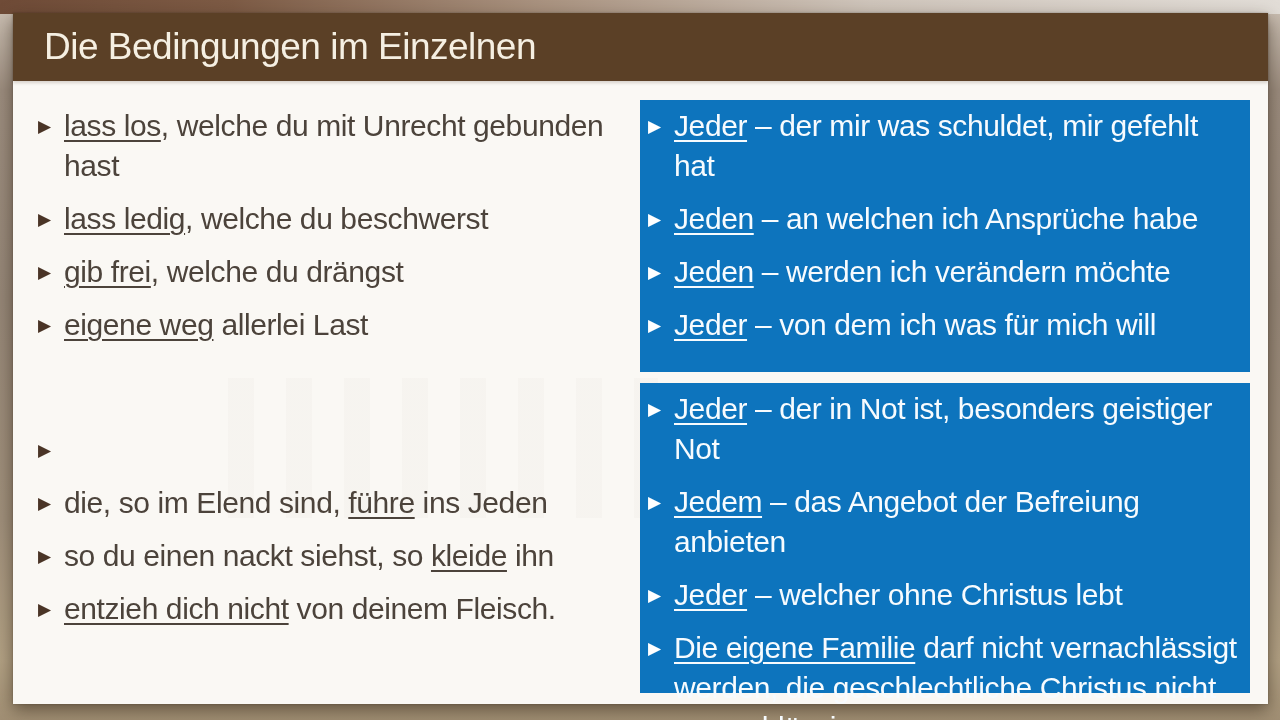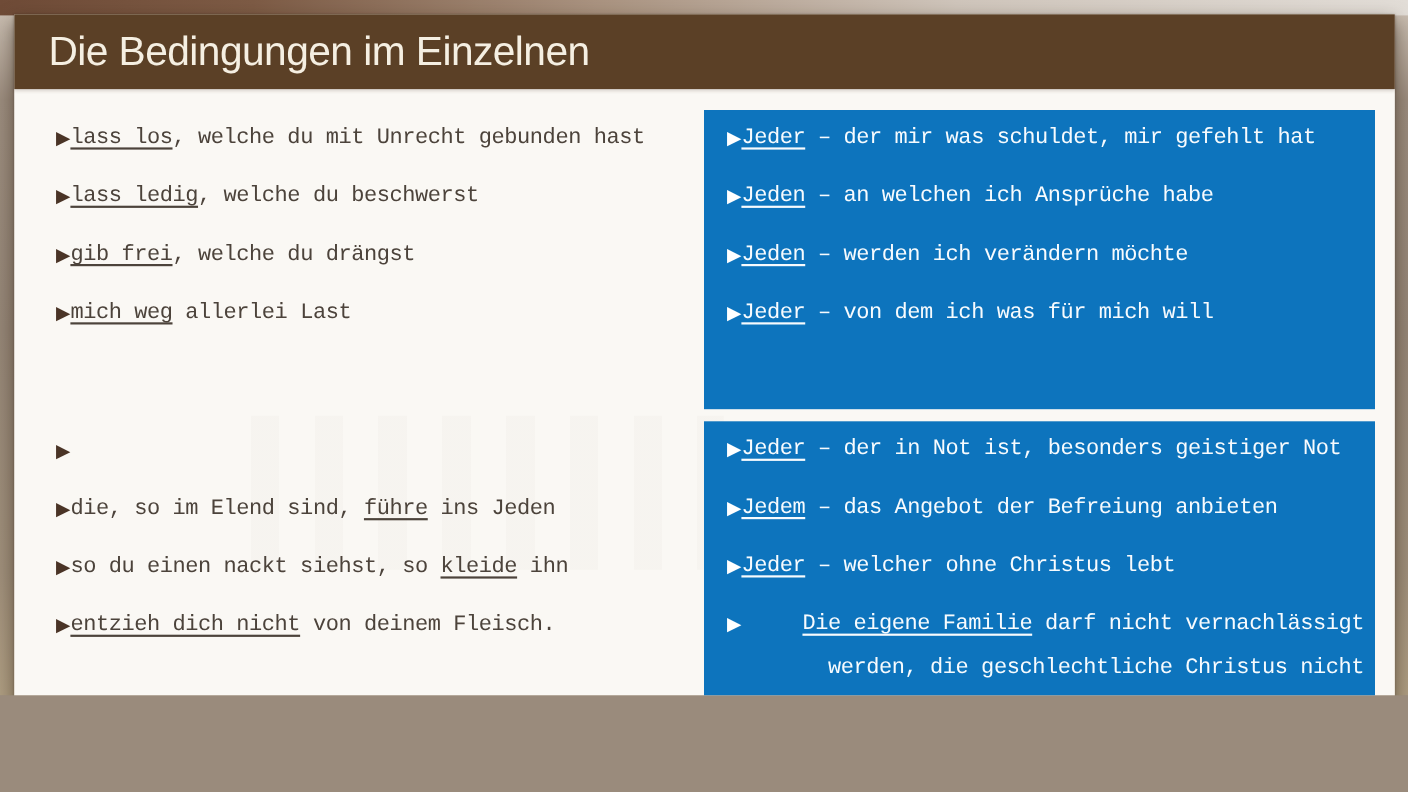--- a/index.html
+++ b/index.html
@@ -1,23 +1,22 @@
 <!DOCTYPE html>
 <html><head>
 <meta charset="utf-8">
 <style>
   * { margin:0; padding:0; box-sizing:border-box; }
   html,body { width:1280px; height:720px; overflow:hidden; }
   body { font-family:"Liberation Sans", sans-serif; background:#9a8b7c; }
 
   .stage {
-    position:relative; width:1280px; height:632px; overflow:hidden;
+    position:relative; width:1280px; height:720px; overflow:hidden;
     background:linear-gradient(180deg,#cfc4b8 0px,#a394856 60px,#998a7b 120px,
                #93splash 0, #93847565 0, #948677 300px,#9f8f7b 520px,#b2a184 660px,#a18f74 720px);
-    text-align:right;
   }
   
   .stage { background:linear-gradient(180deg,#cfc4b8 0px,#9b8c7e 90px,#958677 300px,#9f8f7b 520px,#b2a184 660px,#a18f74 720px); }
 
   .bg-top {
     position:absolute; top:0; left:0; width:100%; height:14px;
     background:linear-gradient(90deg,#6f4b37 0%,#7d5b45 18%,#a9927f 42%,#cfc5bb 68%,#e2ddd7 100%);
   }
 
   .slide {
@@ -40,21 +39,21 @@
     position:absolute; left:215px; top:365px; width:430px; height:140px;
     background:repeating-linear-gradient(90deg, rgba(120,100,80,.55) 0 26px, rgba(120,100,80,0) 26px 58px);
     opacity:.05; pointer-events:none;
   }
 
   .item { display:flex; align-items:flex-start; margin-bottom:13px; }
   .bullet {
     flex:0 0 26px; font-family:"DejaVu Sans", sans-serif;
     font-size:17px; line-height:40px;
   }
-  .txt { font-size:20px; line-height:40px; letter-spacing:-.4px;font-family:Liberation Mono, monospace; }
+  .txt { font-size:30px; line-height:40px; letter-spacing:-.4px; }
   .u { text-decoration:underline; text-decoration-thickness:2px; text-underline-offset:4px; }
 
   .left-col {
     position:absolute; left:25px; top:93px; width:606px; color:#4c433b;
   }
   .left-col .bullet { color:#4a3426; }
   .group2 { margin-top:85px; }
 
   .blue-box {
     position:absolute; left:627px; width:610px; background:#0d74bd;
@@ -86,21 +85,21 @@
         <div class="item">
             <span class="bullet">▶</span>
             <span class="txt"><span></span><span class="u">lass ledig</span><span>, welche du beschwerst</span></span>
           </div>
         <div class="item">
             <span class="bullet">▶</span>
             <span class="txt"><span></span><span class="u">gib frei</span><span>, welche du drängst</span></span>
           </div>
         <div class="item">
             <span class="bullet">▶</span>
-            <span class="txt"><span></span><span class="u">mich weg</span><span> allerlei Last</span></span>
+            <span class="txt"><span></span><span class="u">eigene weg</span><span> allerlei Last</span></span>
           </div>
       </div>
       <div class="group2">
         <div class="item">
             <span class="bullet">▶</span>
           </div>
         <div class="item">
             <span class="bullet">▶</span>
             <span class="txt"><span>die, so im Elend sind, </span><span class="u">führe</span><span> ins Jeden</span></span>
           </div>

